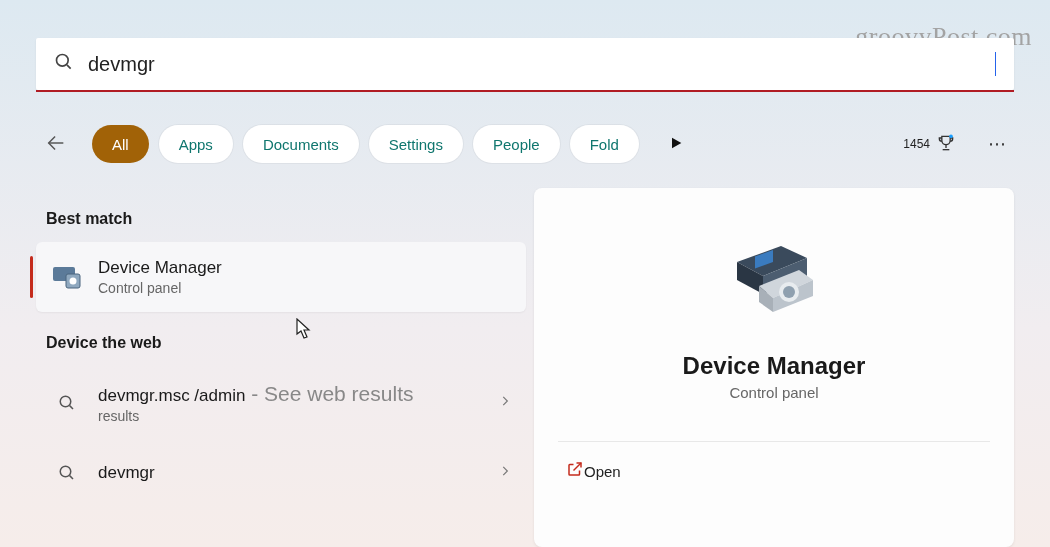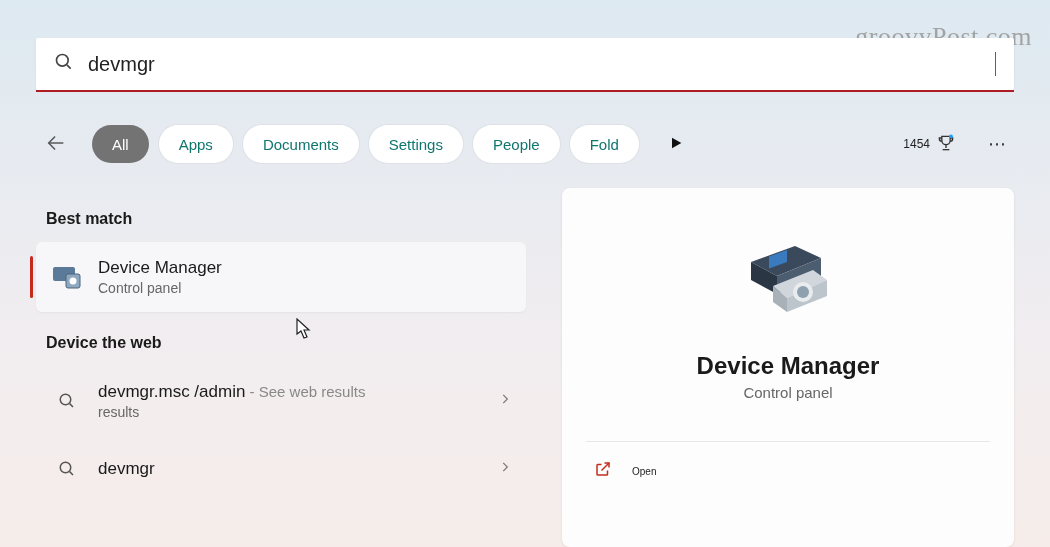--- a/index.html
+++ b/index.html
@@ -9,50 +9,50 @@
 
   .search-bar { position: absolute; top: 38px; left: 36px; right: 36px; height: 52px; background: #fff; border-radius: 2px; display: flex; align-items: center; padding: 0 18px; box-shadow: 0 1px 2px rgba(0,0,0,0.08); }
   .search-bar::after { content:""; position:absolute; left:0; right:0; bottom:-2px; height:2px; background:#b01c24; }
   .search-bar svg { flex-shrink:0; }
   .search-input { border:none; outline:none; font-size:20px; color:#222; margin-left:14px; flex:1; background:transparent; }
   .caret { width:1px; height:24px; background:#2563eb; margin-left:-2px; }
 
   .filter-row { position:absolute; top:120px; left:36px; right:36px; height:48px; display:flex; align-items:center; gap:10px; }
   .back-btn { width:40px; height:40px; display:flex; align-items:center; justify-content:center; border-radius:20px; background:transparent; border:none; cursor:pointer; margin-right:6px; }
   .pill { height:38px; padding:0 20px; border-radius:19px; background:#fff; border:none; font-size:15px; color:#0f766e; cursor:pointer; display:flex; align-items:center; box-shadow:0 0 0 1px rgba(0,0,0,0.04); }
-  .pill.active { background:#737373; color:#fff; box-shadow:none; }
+  .pill.active { background:#a16207; color:#fff; box-shadow:none; }
   .spacer { flex:1; }
   .play-btn { width:34px; height:34px; display:flex; align-items:center; justify-content:center; background:transparent; border:none; cursor:pointer; margin-left:10px; }
   .points { display:flex; align-items:center; gap:6px; font-size:12px; color:#222; }
   .more-btn { width:34px; height:34px; border:none; background:transparent; font-size:18px; color:#333; cursor:pointer; margin-left:14px; }
 
-  .main { position:absolute; top:188px; left:36px; right:36px; bottom:0; display:flex; gap:36px; }
+  .main { position:absolute; top:188px; left:36px; right:36px; bottom:0; display:flex; gap:8px; }
   .left-col { width:490px; }
   .right-col { flex:1; background:#fdfdfd; border-radius:8px; box-shadow:0 1px 3px rgba(0,0,0,0.08); display:flex; flex-direction:column; align-items:center; padding:32px 24px 0; position:relative; }
 
   .section-title { font-size:16px; font-weight:600; color:#1a1a1a; margin:22px 0 14px 10px; }
 
   .result-item { position:relative; display:flex; align-items:center; padding:16px 14px; border-radius:6px; cursor:pointer; }
   .result-item.best { background:#f7f7f9; box-shadow:0 1px 2px rgba(0,0,0,0.05); }
   .result-item.best::before { content:""; position:absolute; left:-6px; top:14px; bottom:14px; width:3px; background:#c42b1c; border-radius:2px; }
   .result-icon { width:34px; height:34px; display:flex; align-items:center; justify-content:center; font-size:22px; flex-shrink:0; }
   .result-text { margin-left:14px; flex:1; }
   .result-title { font-size:17px; color:#1a1a1a; }
   .result-title .bold { font-weight:400;text-align:center; }
   .result-sub { font-size:14px; color:#666; margin-top:2px; }
-  .result-sub-inline { color:#888; font-weight:400; font-size:15px; }
+  .result-sub-inline { color:#888; font-weight:400; font-size:21px; }
   .chevron { color:#666; }
 
   .detail-icon { margin:20px 0 30px; }
   .detail-title { font-size:24px; font-weight:600; color:#1a1a1a; }
   .detail-sub { font-size:15px; color:#666; margin-top:4px; }
   .divider { width:100%; height:1px; background:#e8e8e8; margin-top:40px; }
   .action-row { width:100%; display:flex; align-items:center; padding:18px 8px; cursor:pointer; }
   .action-row svg { flex-shrink:0; }
-  .action-label { margin-left:20px; font-size:10px; color:#222; }
+  .action-label { margin-left:0; font-size:15px; color:#222; }
 
   .cursor { position:absolute; left:296px; top:318px; pointer-events:none; }
 </style>
 </head>
 <body>
 
 <div class="watermark">groovyPost.com</div>
 
 <div class="search-bar">
   <span>

